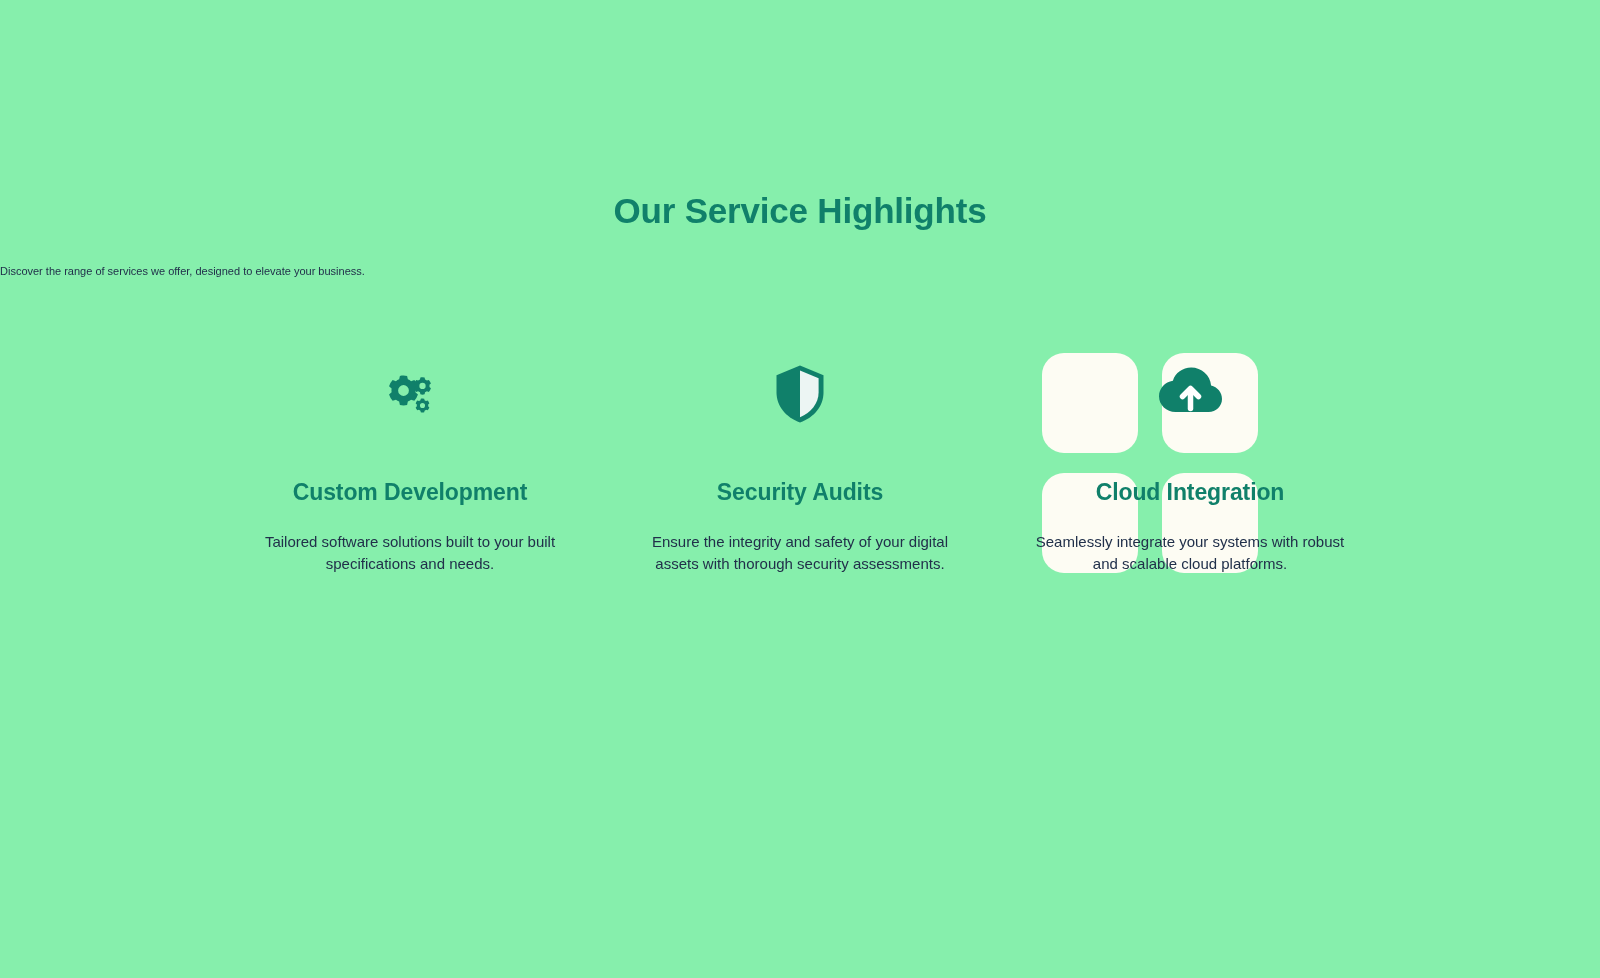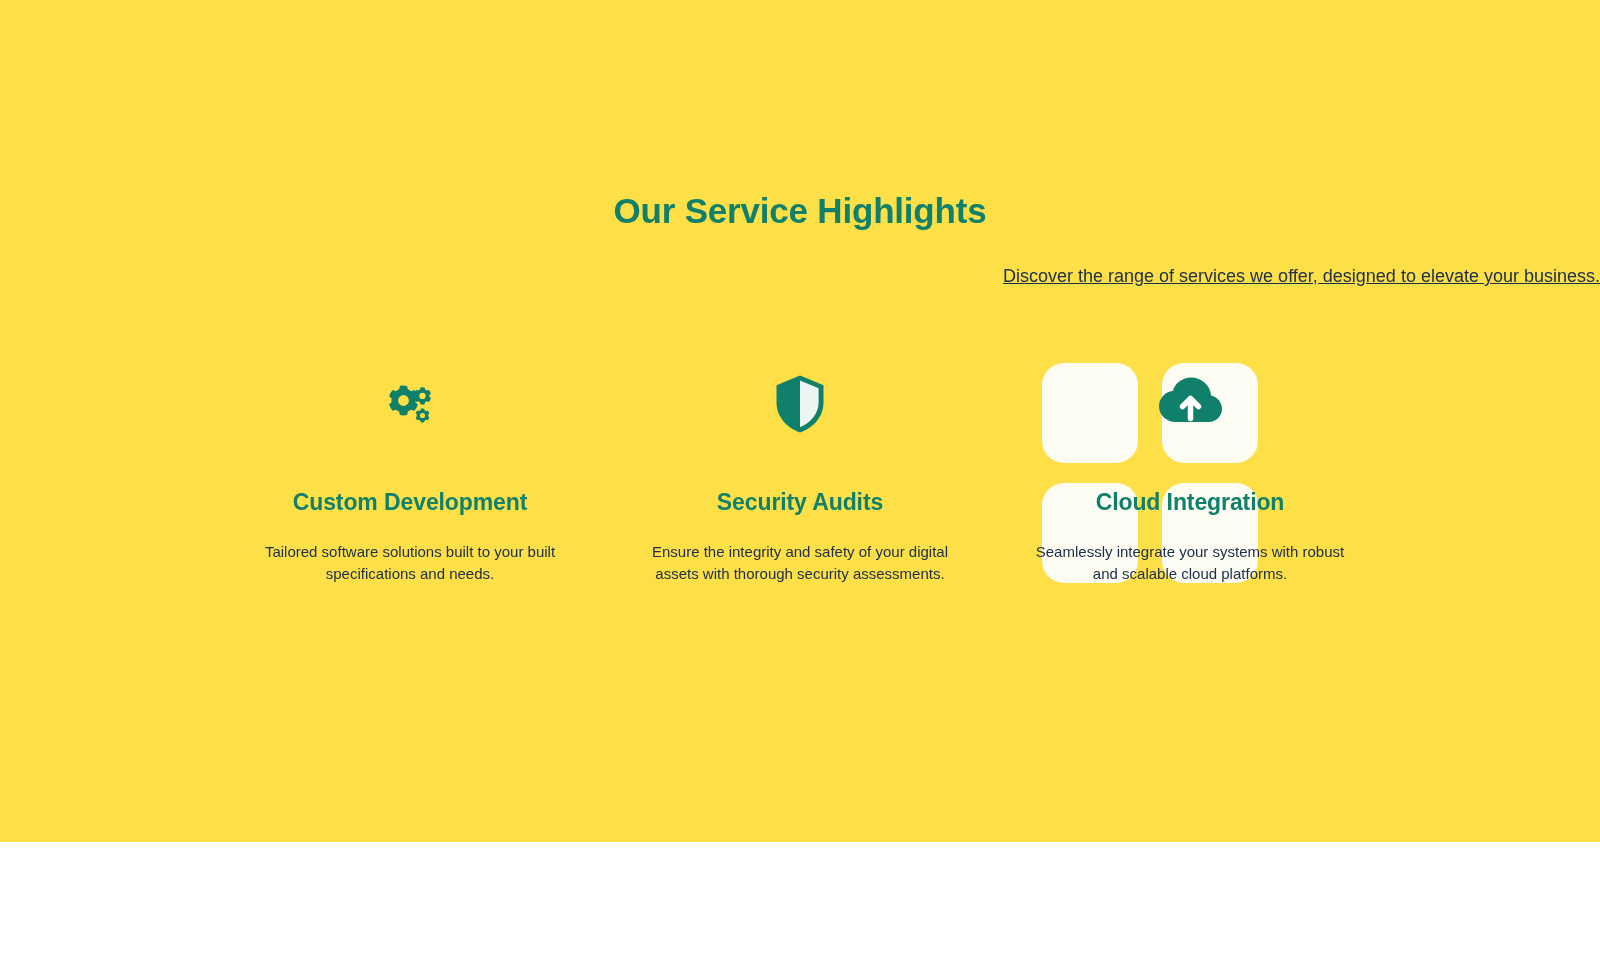--- a/index.html
+++ b/index.html
@@ -7,47 +7,46 @@
     margin: 0;
     padding: 0;
     width: 1600px;
     height: 978px;
     background: #ffffff;
     font-family: "Liberation Sans", sans-serif;
   }
   .page {
     position: relative;
     width: 1600px;
-    height: 842px;
-    background: #fde047;
+    height: 978px;
+    background: #86efac;
     overflow: hidden;
   }
   .section {
     position: absolute;
     top: 0;
     left: 0;
     width: 1600px;
     padding-top: 190px;
   }
   .section-title {
     text-align: center;
     font-size: 35px;
     font-weight: bold;
     color: #10806a;
     letter-spacing: -0.2px;
     margin: 0;
     line-height: 1.2;
   }
   .section-subtitle {
-    text-align: right;
-    font-size: 18px;
+    text-align: left;
+    font-size: 11px;
     color: #21304a;
     margin: 32px 0 0 0;
     line-height: 1.4;
-    text-decoration: underline;
   }
   .cards {
     display: flex;
     justify-content: center;
     align-items: flex-start;
     gap: 0;
     margin-top: 74px;
   }
   .card {
     width: 390px;

